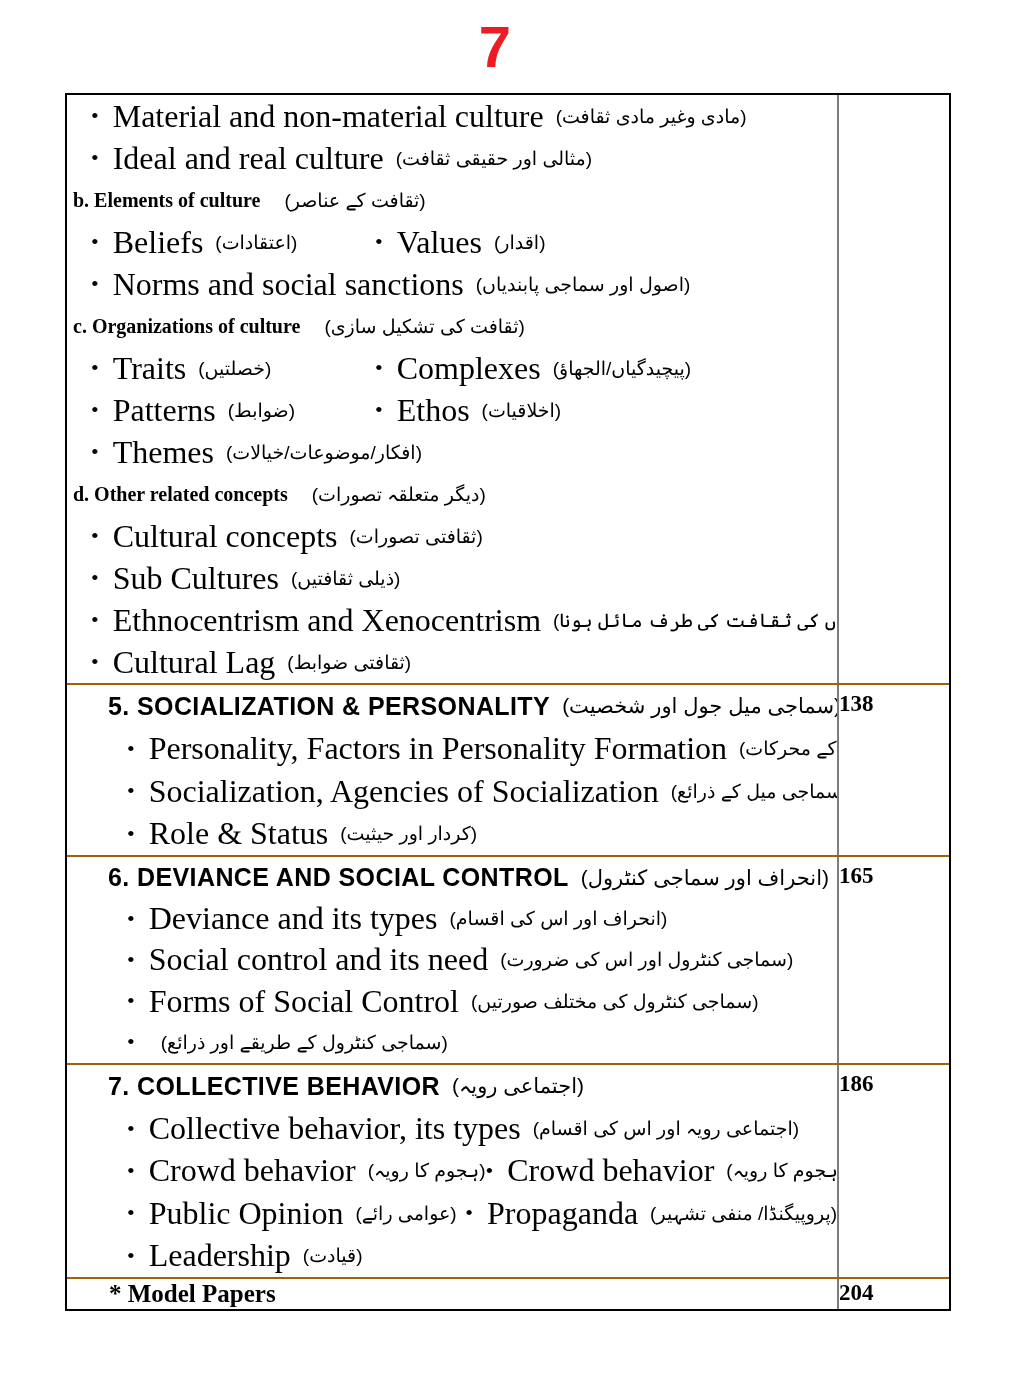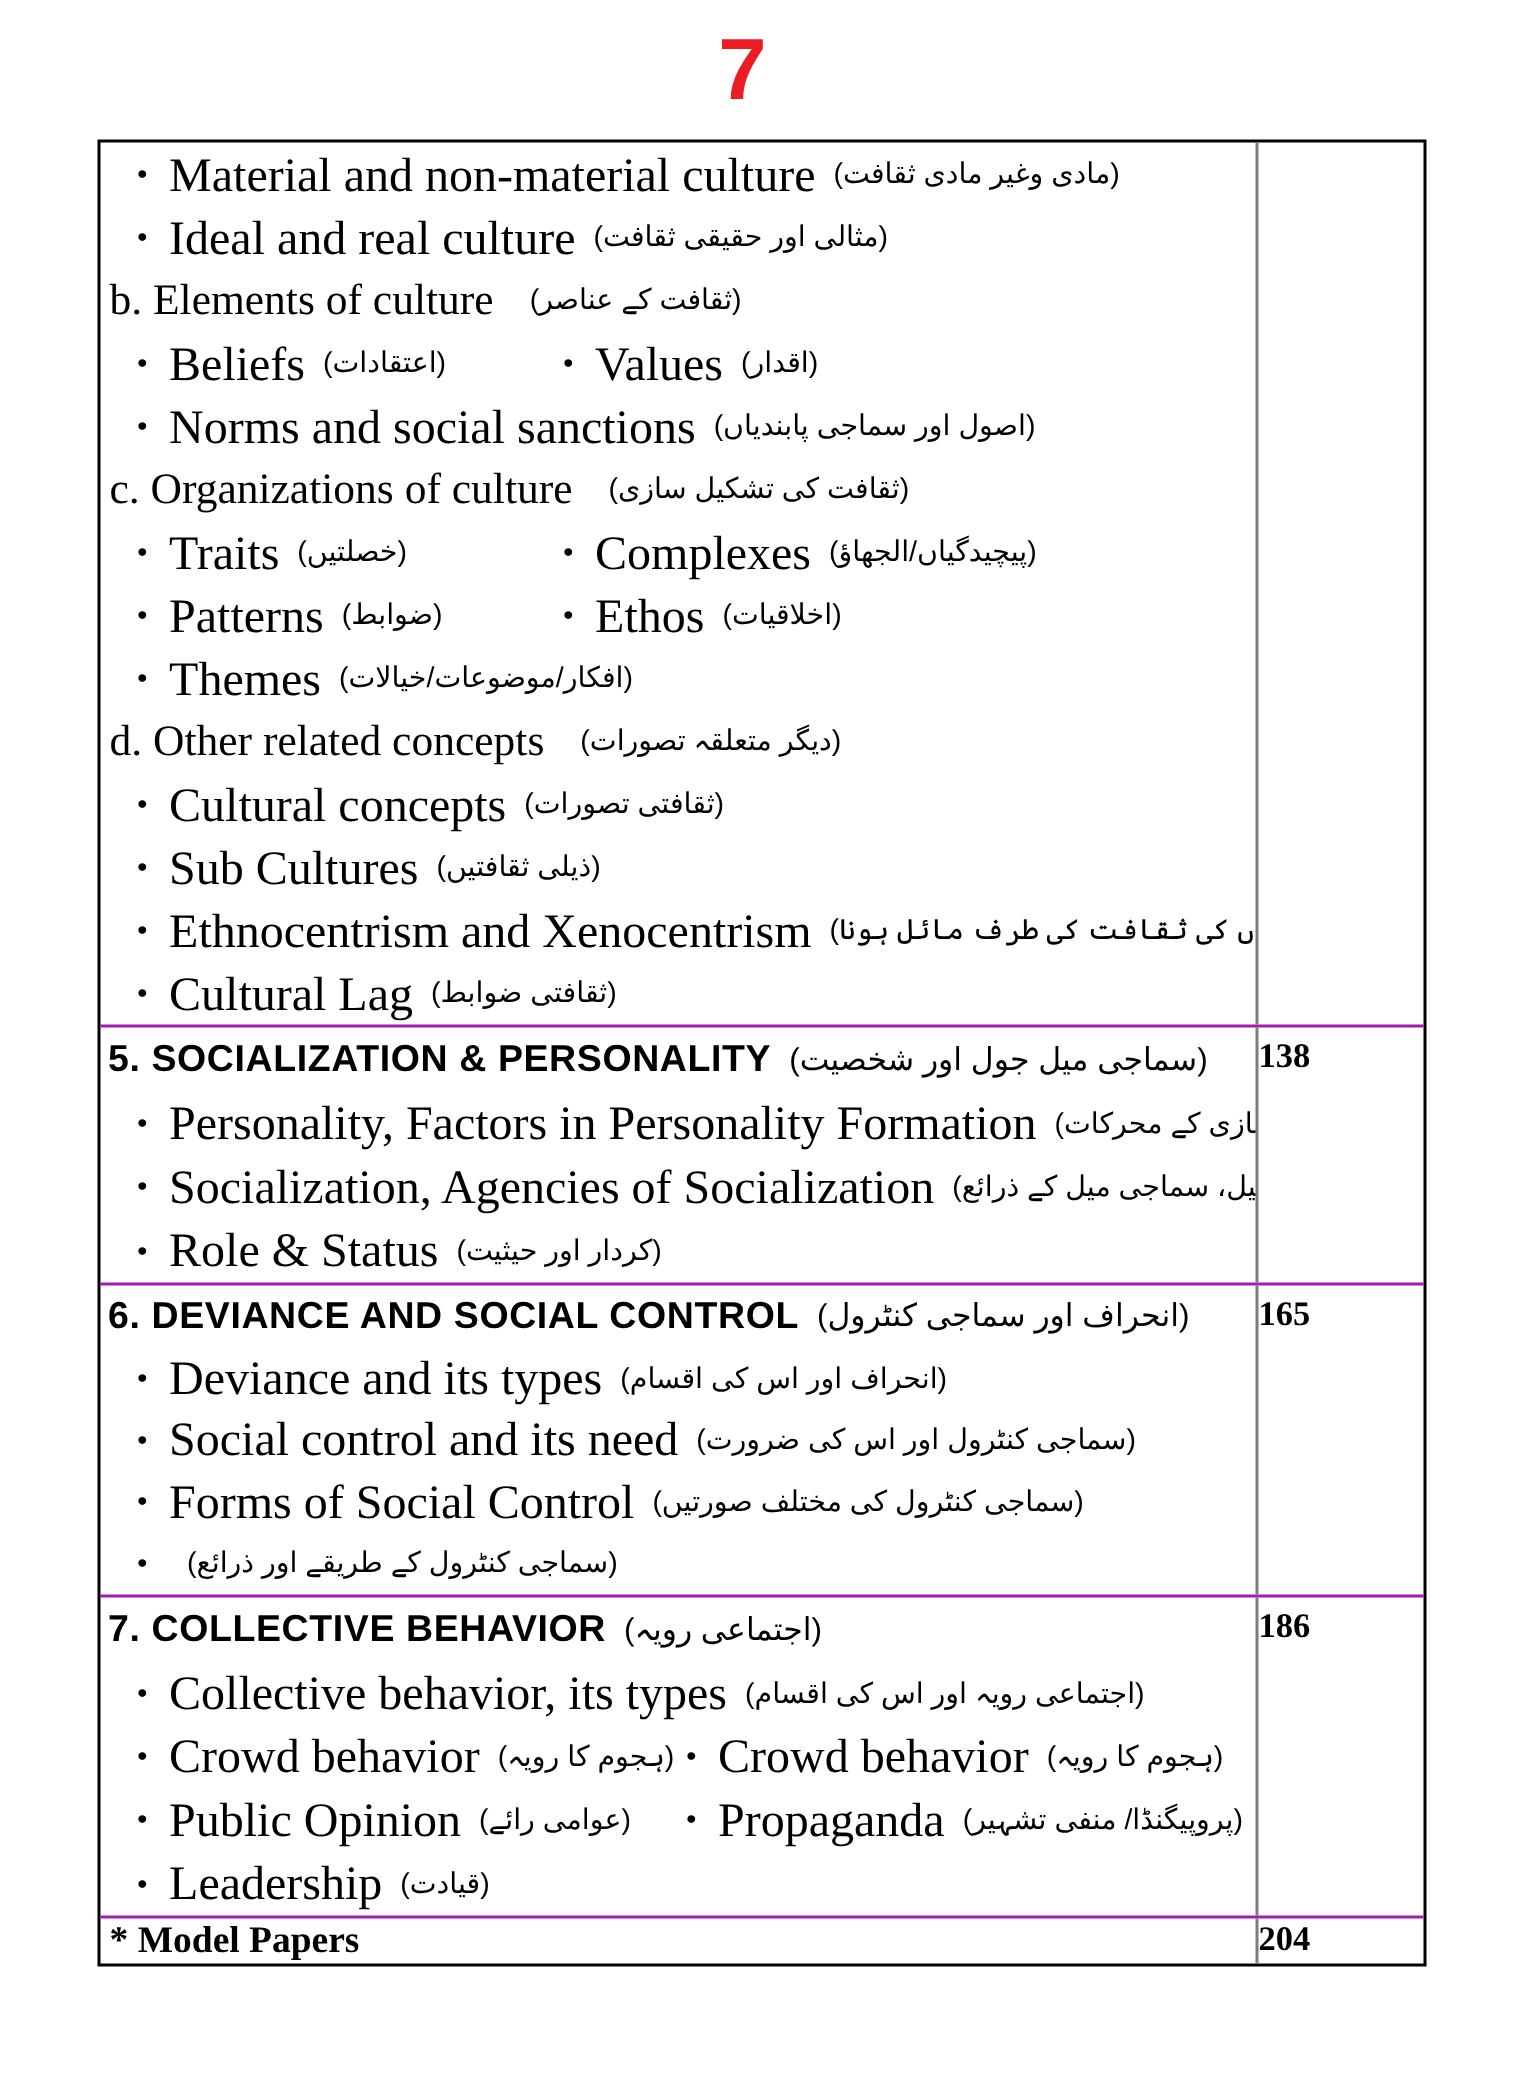--- a/index.html
+++ b/index.html
@@ -10,41 +10,41 @@
   .page-number{
     position:absolute;top:16px;left:0;width:990px;text-align:center;
     font-family:"Liberation Sans",sans-serif;font-size:58px;line-height:62px;
     font-weight:600;color:#ec1c24;
   }
   .toc-table{
     position:absolute;left:65px;top:93px;width:886px;
     border:2px solid #000;box-sizing:border-box;background:#fff;
   }
   .row{display:flex;}
-  .row + .row{border-top:2px solid #a21caf;}
+  .row + .row{border-top:2px solid #a16207;padding-left:36px;}
   .cell-main{flex:1;border-right:2px solid #7d7d7d;box-sizing:border-box;overflow:hidden;}
   .cell-page{
     width:110px;font-family:"Liberation Serif",serif;
     font-weight:bold;font-size:23px;padding-top:6px;box-sizing:border-box;
   }
   .r0{height:588px}.r1{height:170px}.r2{height:206px}.r3{height:212px}.r4{height:30px}
   .line{display:flex;align-items:center;white-space:nowrap;}
   .r0 .line{height:42px}
   .r1 .line{height:42.5px}
   .r2 .line{height:41.2px}
   .r3 .line{height:42.4px}
   .r4 .line{height:30px}
   .bullet{font-size:22px;margin:0 14px 0 24px;line-height:1;}
   .bullet2{font-size:22px;margin:0 14px 0 0;line-height:1;}
   .en{font-size:32px;}
   .ur{
     font-family:Liberation Sans, sans-serif;font-size:19px;margin-left:12px;
     direction:rtl;unicode-bidi:isolate;
   }
-  .heading .en-h{font-weight:normal;font-size:29px;margin-left:6px;}
+  .heading .en-h{font-weight:bold;font-size:20px;margin-left:6px;}
   .heading .ur{margin-left:24px;}
   .section .sec{
     font-family:"Liberation Sans",sans-serif;font-weight:bold;font-size:25px;
     margin-left:5px;letter-spacing:0.4px;
   }
   .section .ur{font-size:21px;margin-left:12px;}
   .pair-left{display:flex;align-items:center;width:308px;}
   .pair-left.wide{width:390px;}
   .model-line{font-weight:bold;font-size:25px;padding-left:6px;}
 </style>

